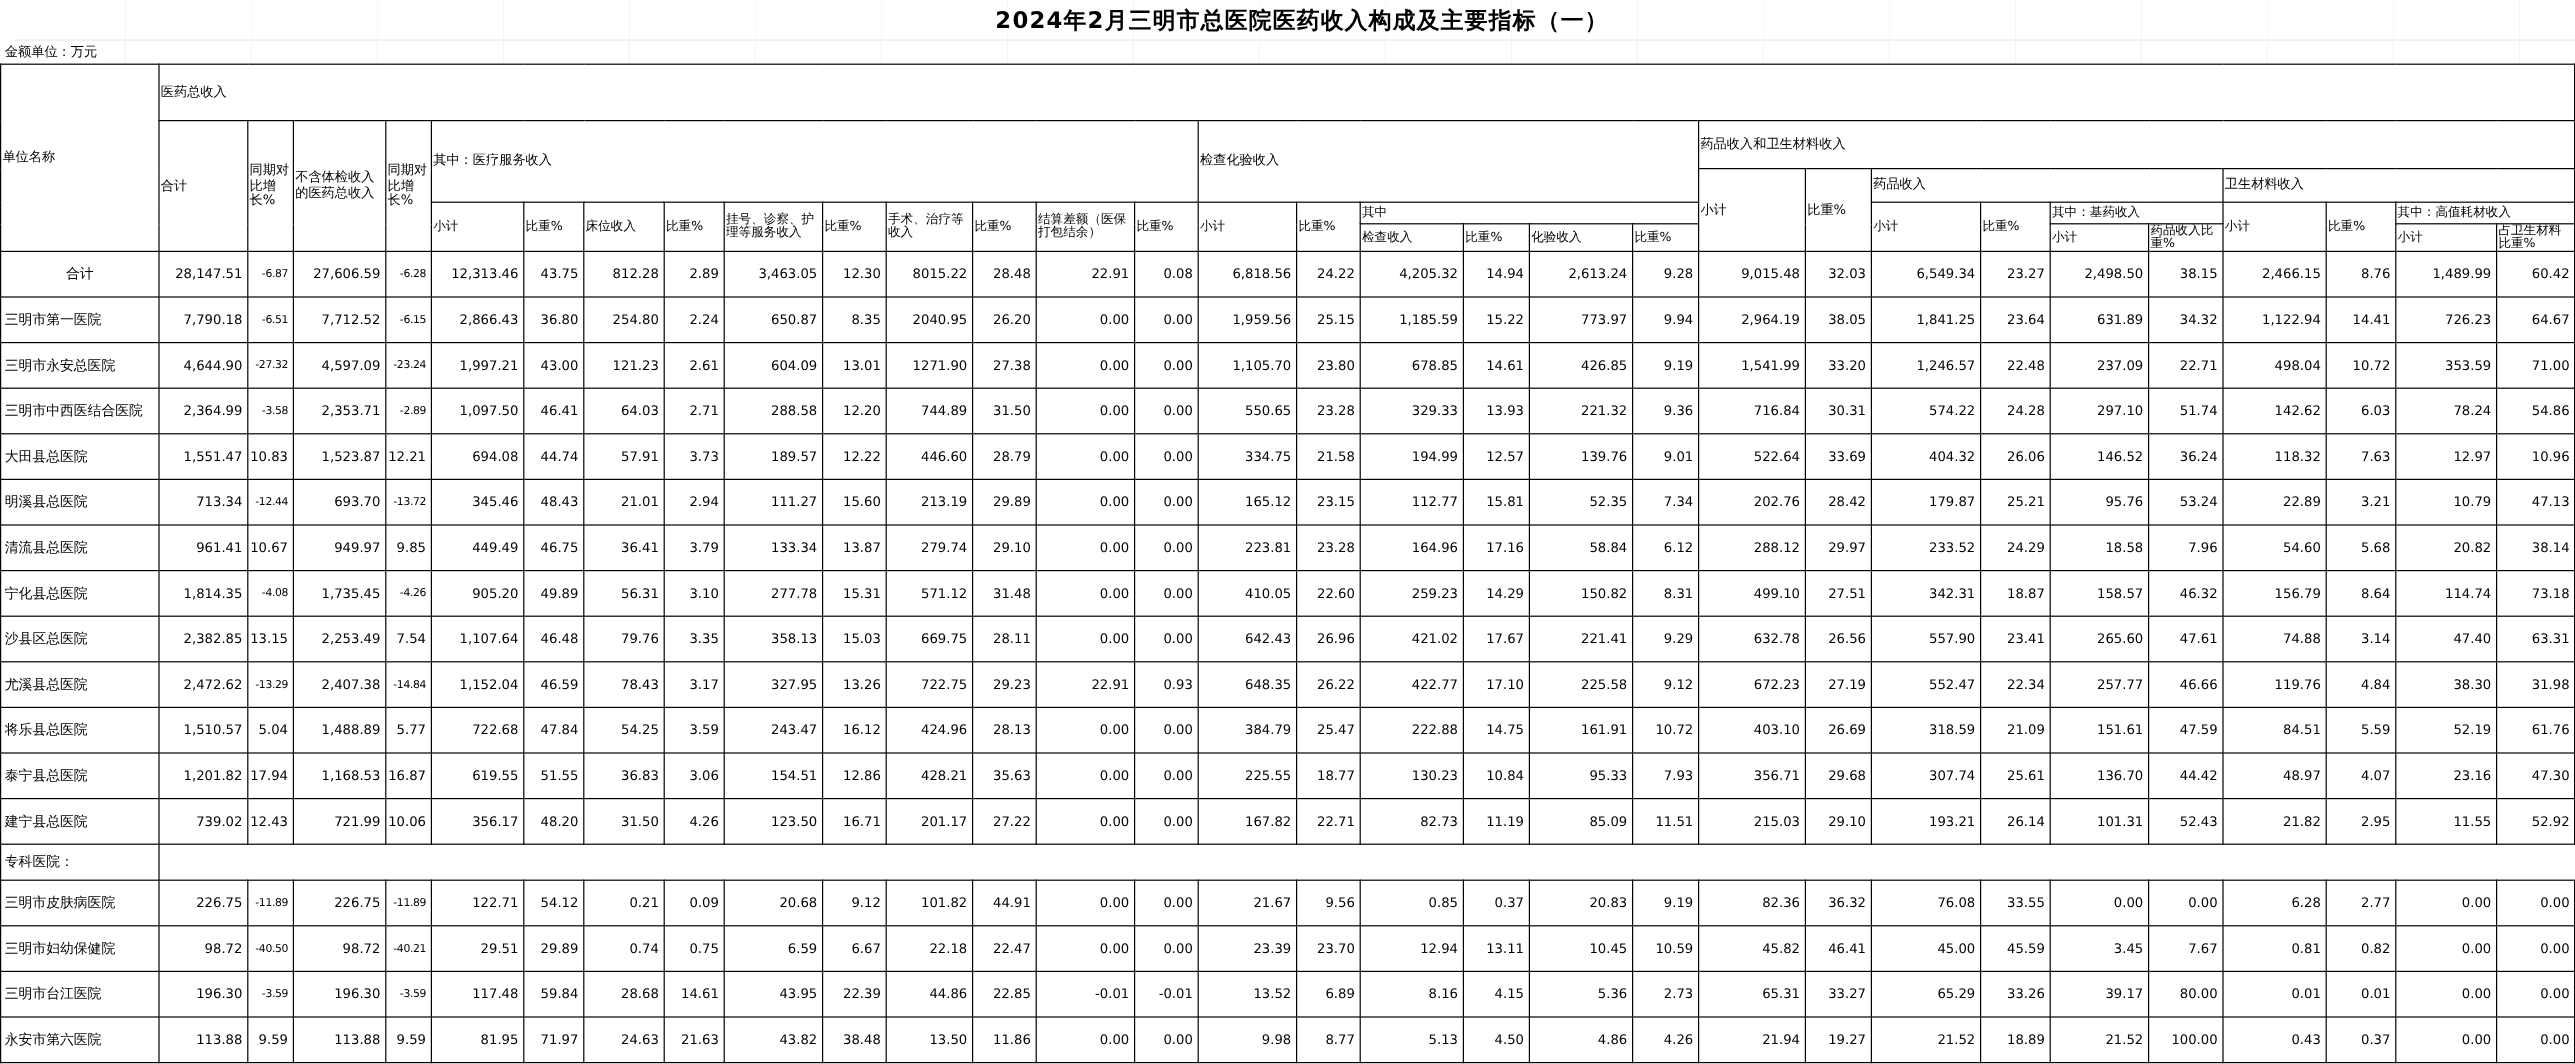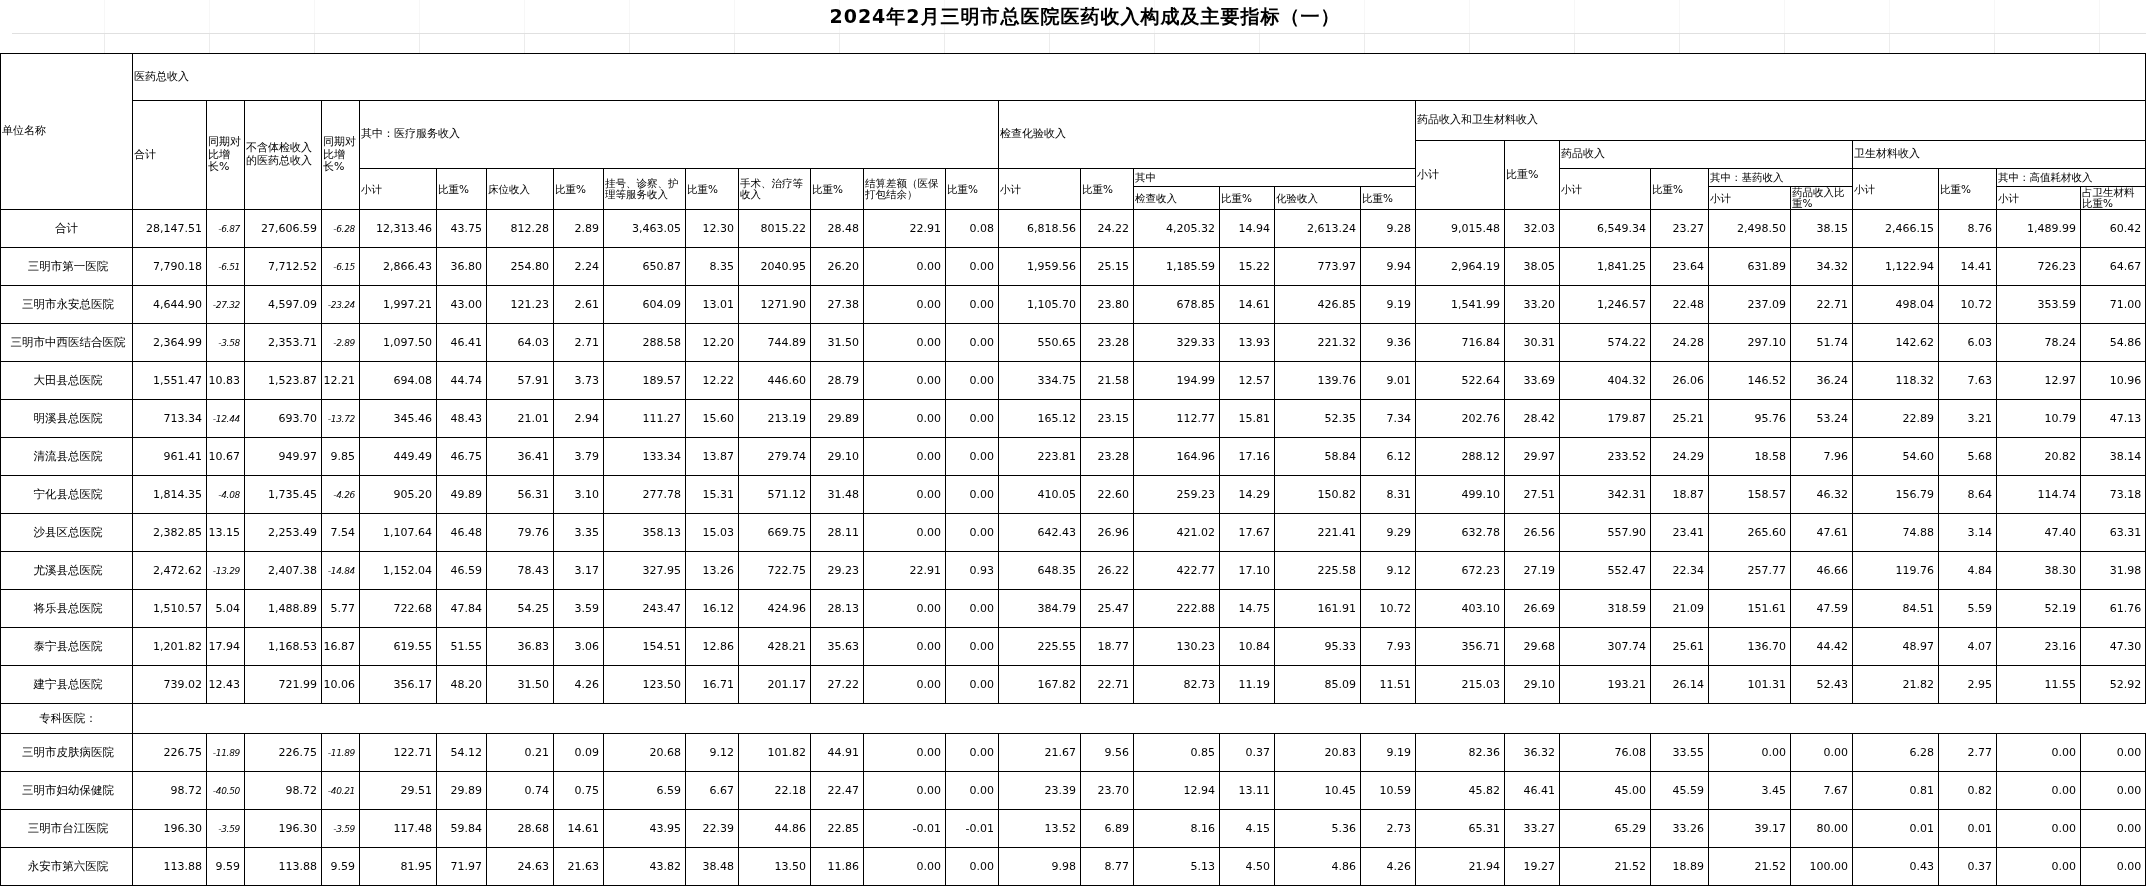--- a/index.html
+++ b/index.html
@@ -22,33 +22,36 @@
   thead tr.rA{height:47px;}
   thead tr.rB{height:40px;}
   thead tr.rC{height:28px;}
   thead tr.rD{height:18px;}
   thead tr.rE{height:21px;}
   thead tr.rD th, thead tr.rE th{font-size:10.5px;line-height:1.05;}
   th.leaf{font-size:10.5px;line-height:1.12;}
   tbody tr{height:38px;}
   tbody tr.section-row{height:30px;}
   tbody td{font-size:11px;vertical-align:middle;}
-  td.name{text-align:center;padding-left:3px;font-size:11.5px;}
+  td.name{text-align:left;padding-left:3px;font-size:11.5px;}
   td.name.center{text-align:center;padding-left:0;}
   td.num{text-align:right;padding-right:4px;font-variant-numeric:tabular-nums;}
-  td.num.shrunk{font-size:9px;letter-spacing:-0.3px;font-style:italic;}
+  td.num.shrunk{font-size:9px;letter-spacing:-0.3px;}
   td.blank{border-left:none;border-right:none;}
 </style>
 </head>
 <body>
 
 <div class="page">
   <div class="top-strip"></div>
   <div class="title-row">
     <span class="t">2024年2月三明市总医院医药收入构成及主要指标（一）</span>
+  </div>
+  <div class="unit-row">
+    <span class="u">金额单位：万元</span>
   </div>
 
   <table>
     <colgroup>
       <col style="width:132px">
         <col style="width:74px">
         <col style="width:38px">
         <col style="width:77px">
         <col style="width:38px">
       <col style="width:77px">

